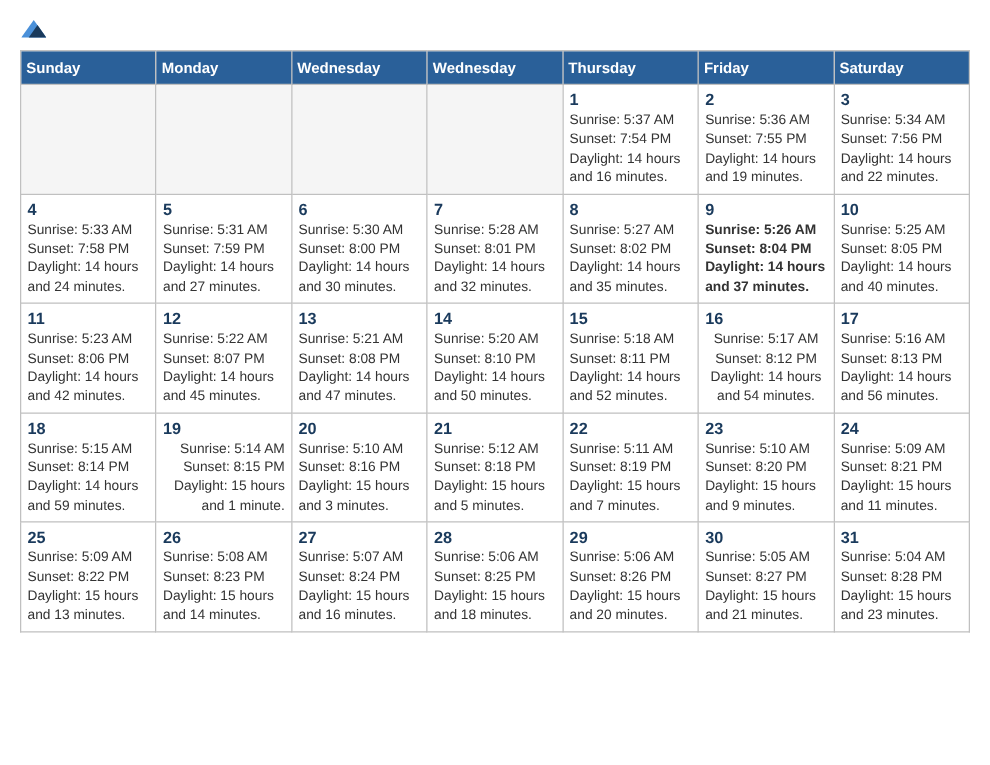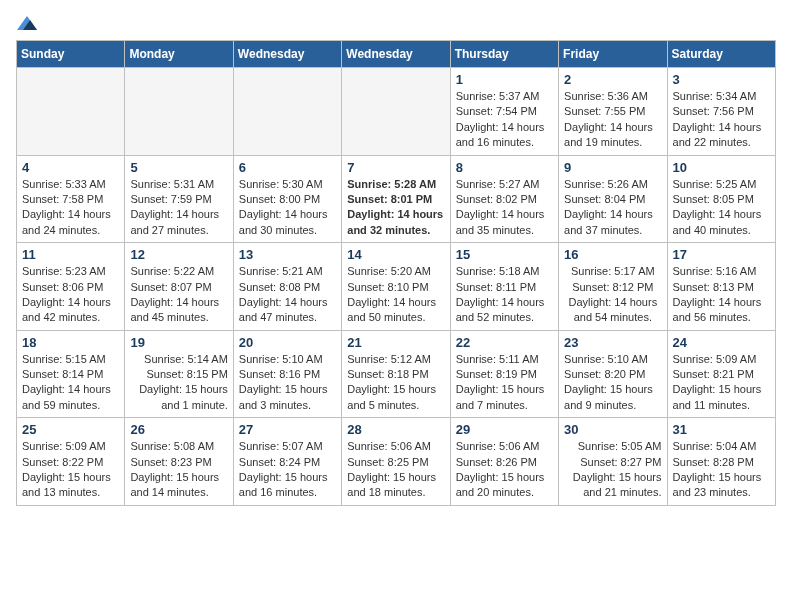--- a/index.html
+++ b/index.html
@@ -153,35 +153,35 @@
         </td>
         <td>
           <span class="day-num">6</span>
           <div class="day-info" style="white-space: pre-line;">Sunrise: 5:30 AM
 Sunset: 8:00 PM
 Daylight: 14 hours
 and 30 minutes.</div>
         </td>
         <td>
           <span class="day-num">7</span>
-          <div class="day-info" style="white-space: pre-line; font-weight: bold;">Sunrise: 5:28 AM
+          <div class="day-info" style="white-space: pre-line;">Sunrise: 5:28 AM
 Sunset: 8:01 PM
 Daylight: 14 hours
 and 32 minutes.</div>
         </td>
         <td>
           <span class="day-num">8</span>
           <div class="day-info" style="white-space: pre-line;">Sunrise: 5:27 AM
 Sunset: 8:02 PM
 Daylight: 14 hours
 and 35 minutes.</div>
         </td>
         <td>
           <span class="day-num">9</span>
-          <div class="day-info" style="white-space: pre-line;">Sunrise: 5:26 AM
+          <div class="day-info" style="white-space: pre-line; font-weight: bold;">Sunrise: 5:26 AM
 Sunset: 8:04 PM
 Daylight: 14 hours
 and 37 minutes.</div>
         </td>
         <td>
           <span class="day-num">10</span>
           <div class="day-info" style="white-space: pre-line;">Sunrise: 5:25 AM
 Sunset: 8:05 PM
 Daylight: 14 hours
 and 40 minutes.</div>
@@ -320,21 +320,21 @@
         </td>
         <td>
           <span class="day-num">29</span>
           <div class="day-info" style="white-space: pre-line;">Sunrise: 5:06 AM
 Sunset: 8:26 PM
 Daylight: 15 hours
 and 20 minutes.</div>
         </td>
         <td>
           <span class="day-num">30</span>
-          <div class="day-info" style="white-space: pre-line; text-align: right;">Sunrise: 5:05 AM
+          <div class="day-info" style="white-space: pre-line;">Sunrise: 5:05 AM
 Sunset: 8:27 PM
 Daylight: 15 hours
 and 21 minutes.</div>
         </td>
         <td>
           <span class="day-num">31</span>
           <div class="day-info" style="white-space: pre-line;">Sunrise: 5:04 AM
 Sunset: 8:28 PM
 Daylight: 15 hours
 and 23 minutes.</div>

